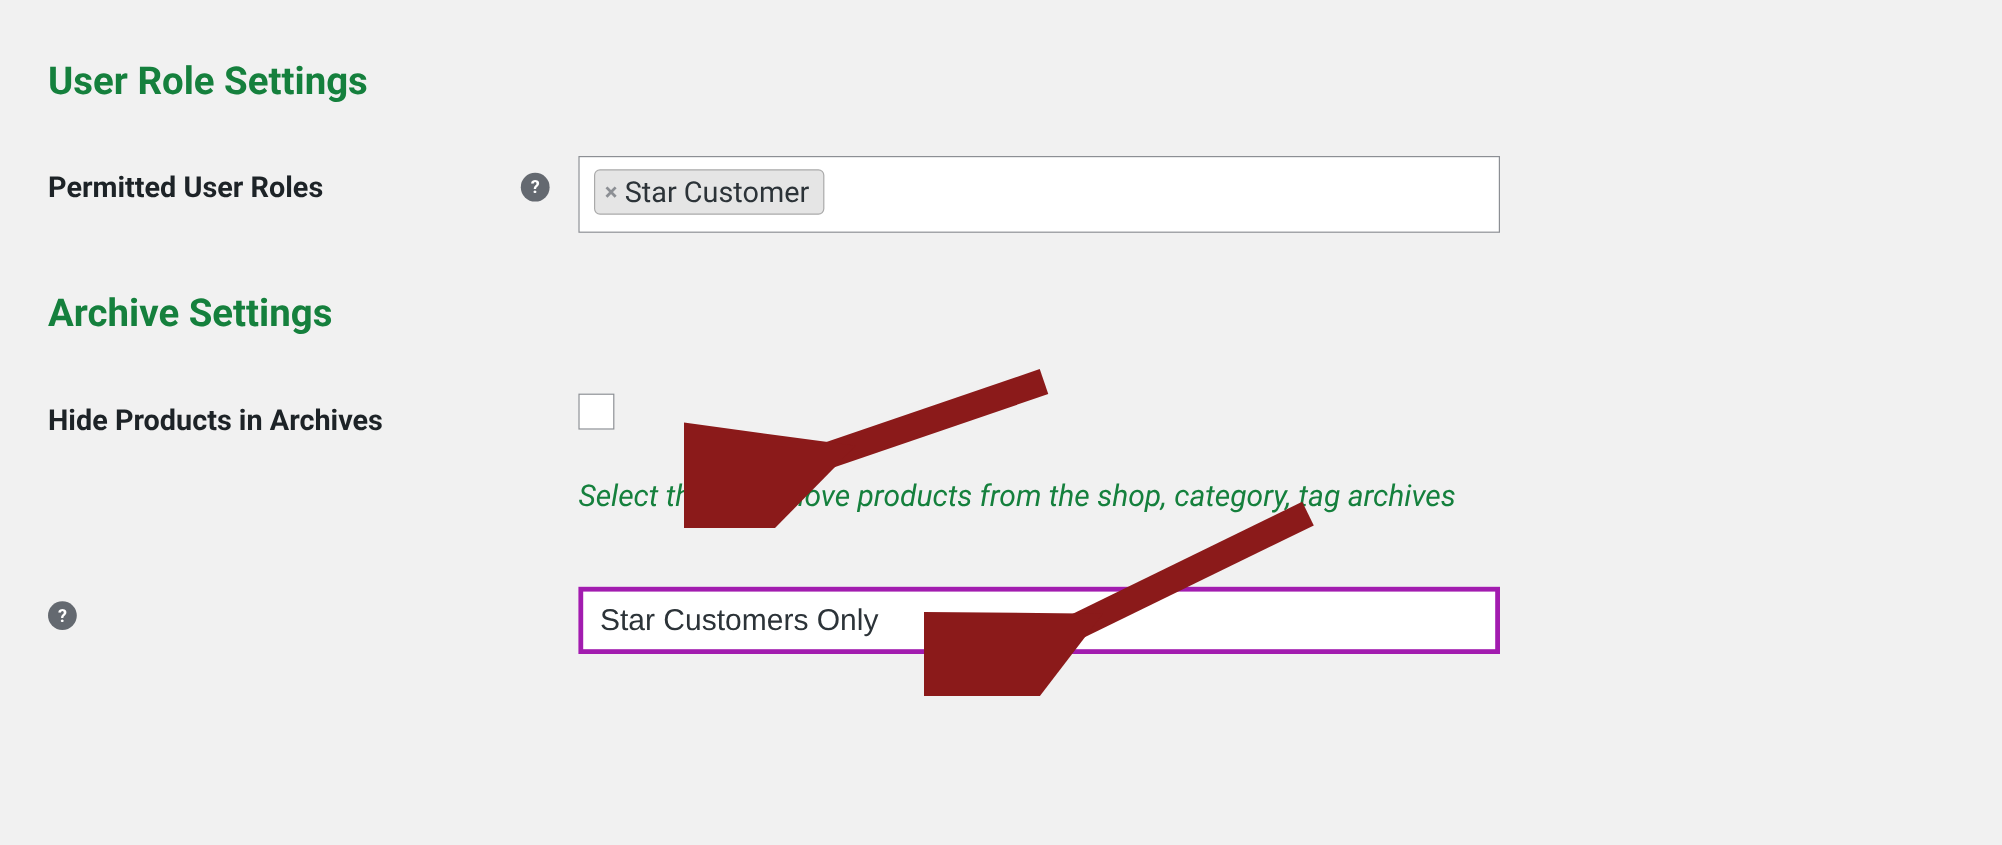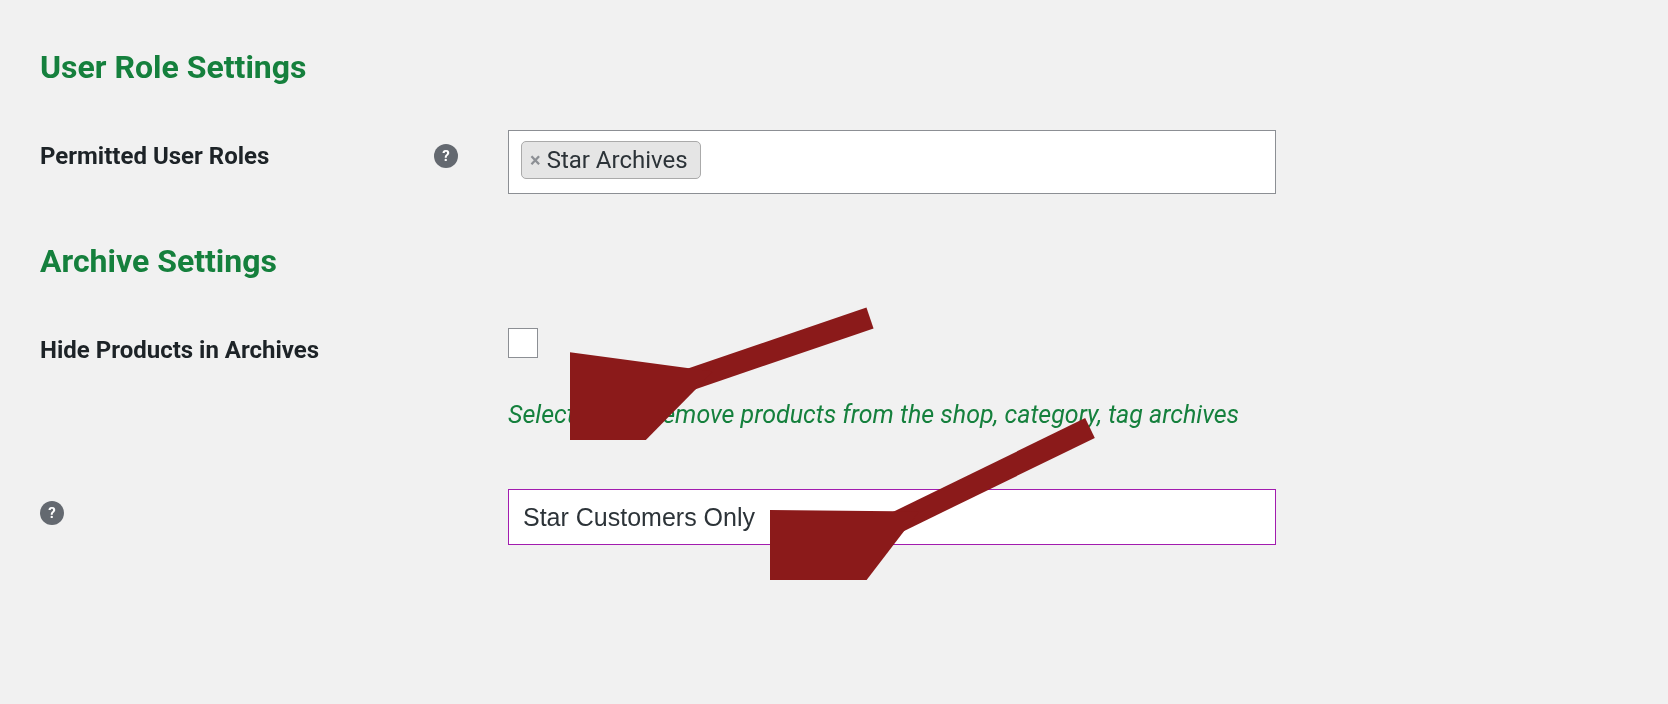--- a/index.html
+++ b/index.html
@@ -22,21 +22,20 @@
       margin-bottom: 44px;
       margin-top: 16px;
     }
     h2.section-title.first {
       margin-top: 8px;
     }
     .form-row {
       display: flex;
       align-items: flex-start;
       margin-bottom: 24px;
-      gap: 26px;
     }
     .row-label-col {
       width: 430px;
       display: flex;
       align-items: center;
       padding-top: 12px;
     }
     .row-label {
       font-size: 24px;
       font-weight: 700;
@@ -101,21 +100,21 @@
       margin-top: 4px;
     }
     .description {
       font-size: 25px;
       font-style: italic;
       color: #15803d;
       margin-top: 38px;
     }
     .text-input {
       width: 100%;
-      border: 1px solid #a21caf;
+      border: 4px solid #a21caf;
       background: #fff;
       padding: 10px 14px;
       font-size: 25px;
       color: #2c3338;
       height: 56px;
     }
     .arrow {
       position: absolute;
       pointer-events: none;
     }
@@ -129,21 +128,21 @@
 
   <div class="form-row">
     <div class="row-label-col">
       <span class="row-label">Permitted User Roles</span>
       <span class="help-icon">?</span>
     </div>
     <div class="row-input-col">
       <div class="tag-input">
         <span class="tag">
           <span class="tag-remove">×</span>
-          <span>Star Archives</span>
+          <span>Star Customer</span>
         </span>
       </div>
     </div>
   </div>
 
   <h2 class="section-title" style="margin-top:48px;">Archive Settings</h2>
 
   <div class="form-row" style="margin-bottom:12px;">
     <div class="row-label-col">
       <span class="row-label">Hide Products in Archives</span>

